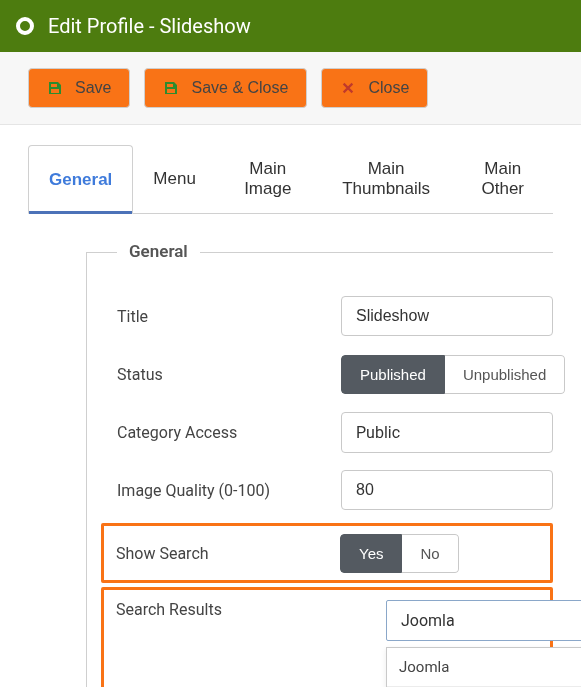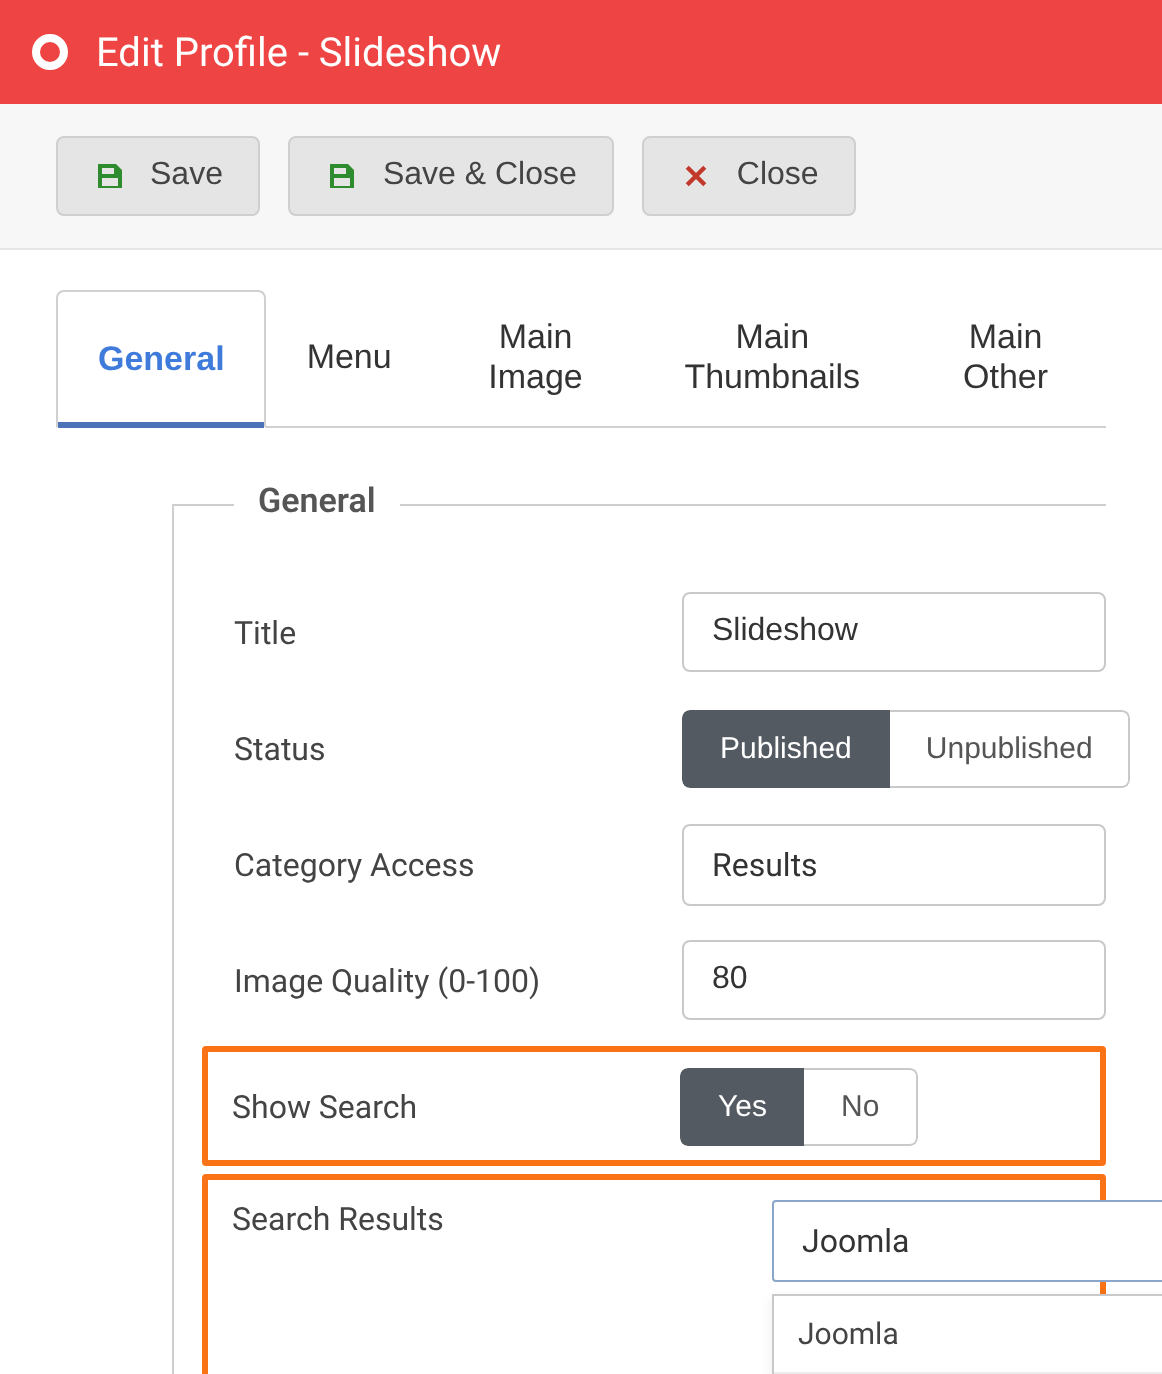--- a/index.html
+++ b/index.html
@@ -5,21 +5,21 @@
   * { box-sizing: border-box; margin: 0; padding: 0; }
   body {
     font-family: -apple-system, BlinkMacSystemFont, "Segoe UI", Roboto, Helvetica, Arial, sans-serif;
     font-size: 15px;
     color: #333;
     background: #fff;
     width: 581px;
   }
   
   .titlebar {
-    background: #ef4444;
+    background: #4d7c0f;
     color: #fff;
     display: flex;
     align-items: center;
     padding: 14px 16px;
     font-size: 20px;
     font-weight: 400;
   }
   .titlebar .dot {
     width: 18px;
     height: 18px;
@@ -34,21 +34,21 @@
     gap: 14px;
     padding: 16px 28px;
     background: #f7f7f7;
     border-bottom: 1px solid #e5e5e5;
   }
   .btn {
     display: inline-flex;
     align-items: center;
     gap: 12px;
     padding: 10px 18px;
-    background: #e5e5e5;
+    background: #f97316;
     border: 1px solid #cfcfcf;
     border-radius: 4px;
     font-size: 16px;
     color: #444;
     cursor: pointer;
   }
   .btn .ic { width: 16px; height: 16px; display:inline-flex; align-items:center; justify-content:center; }
   .ic-save svg { fill: #2e8b2e; }
   .ic-close svg { stroke: #c0392b; stroke-width: 2.5; }
   
@@ -253,21 +253,21 @@
           <div class="toggle-group">
             <button class="toggle-btn sel"><span>Published</span></button>
             <button class="toggle-btn"><span>Unpublished</span></button>
           </div>
         </div>
       </div>
 
       <div class="row">
         <div class="label">Category Access</div>
         <div class="control">
-          <div class="select-input wide-control" style="max-width:none;"><span>Results</span></div>
+          <div class="select-input wide-control" style="max-width:none;"><span>Public</span></div>
         </div>
       </div>
 
       <div class="row">
         <div class="label">Image Quality (0-100)</div>
         <div class="control">
           <input class="text-input wide-control" style="max-width: none;" type="text" value="80">
         </div>
       </div>
 

